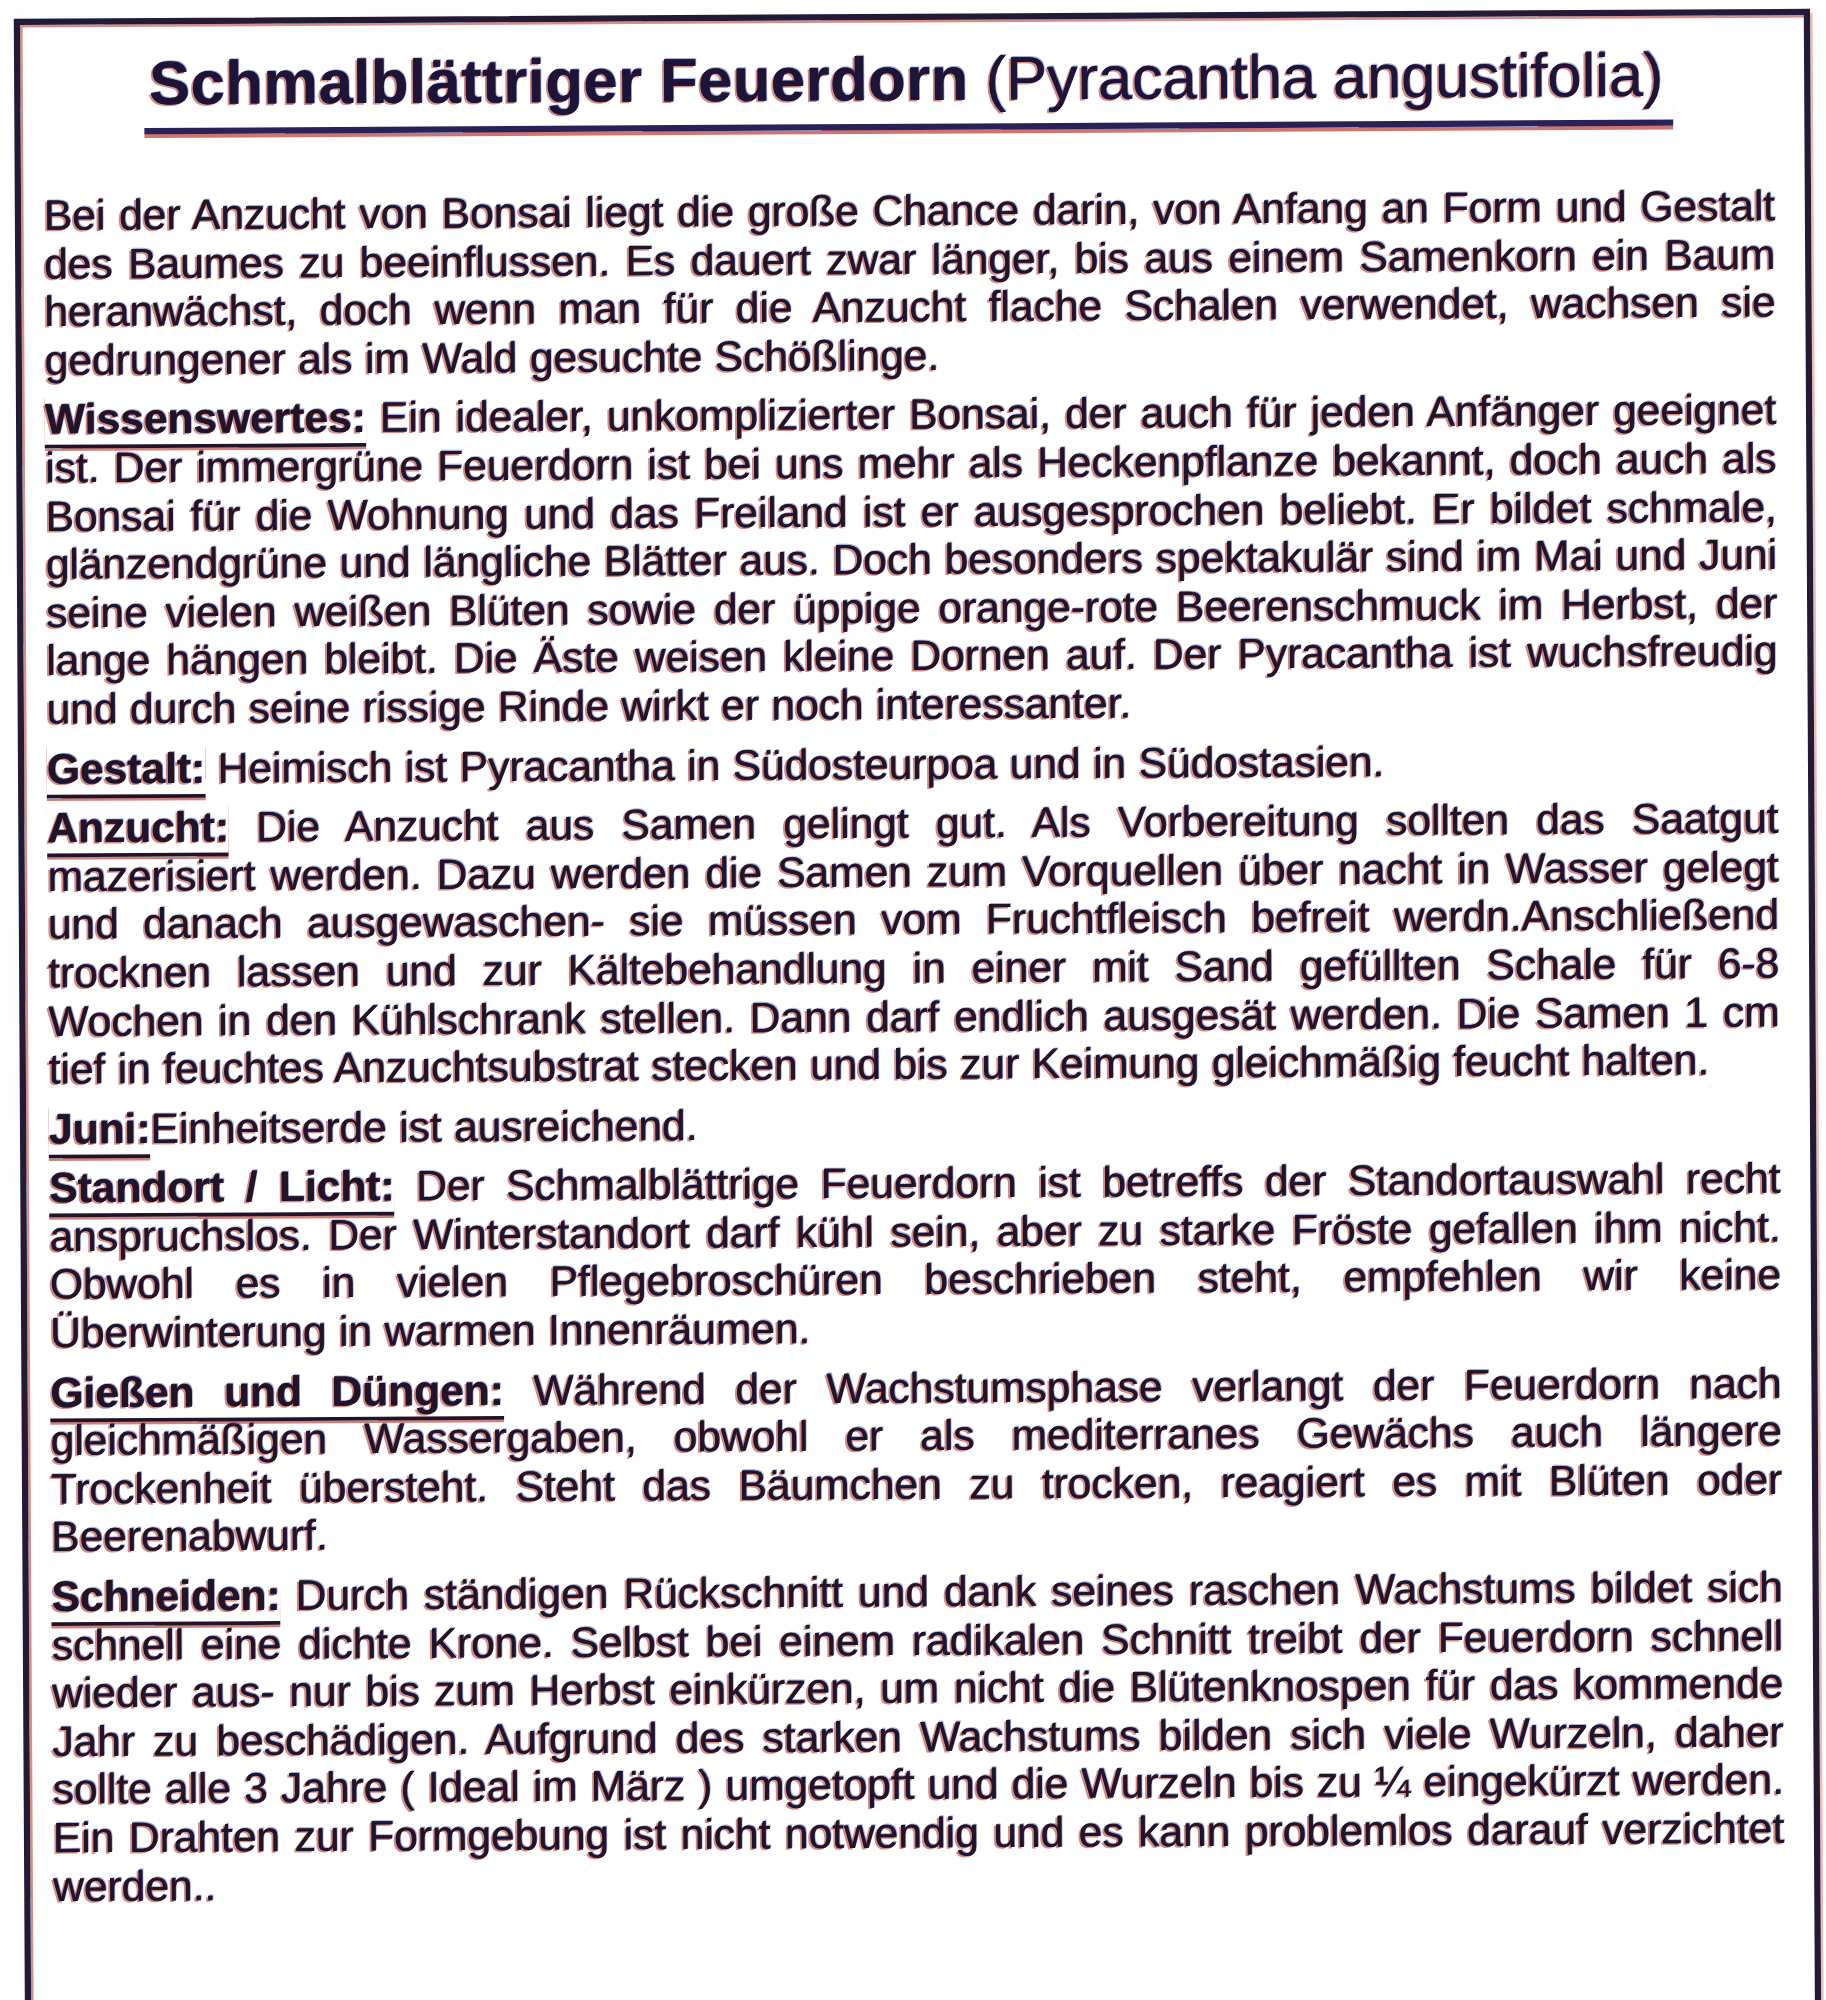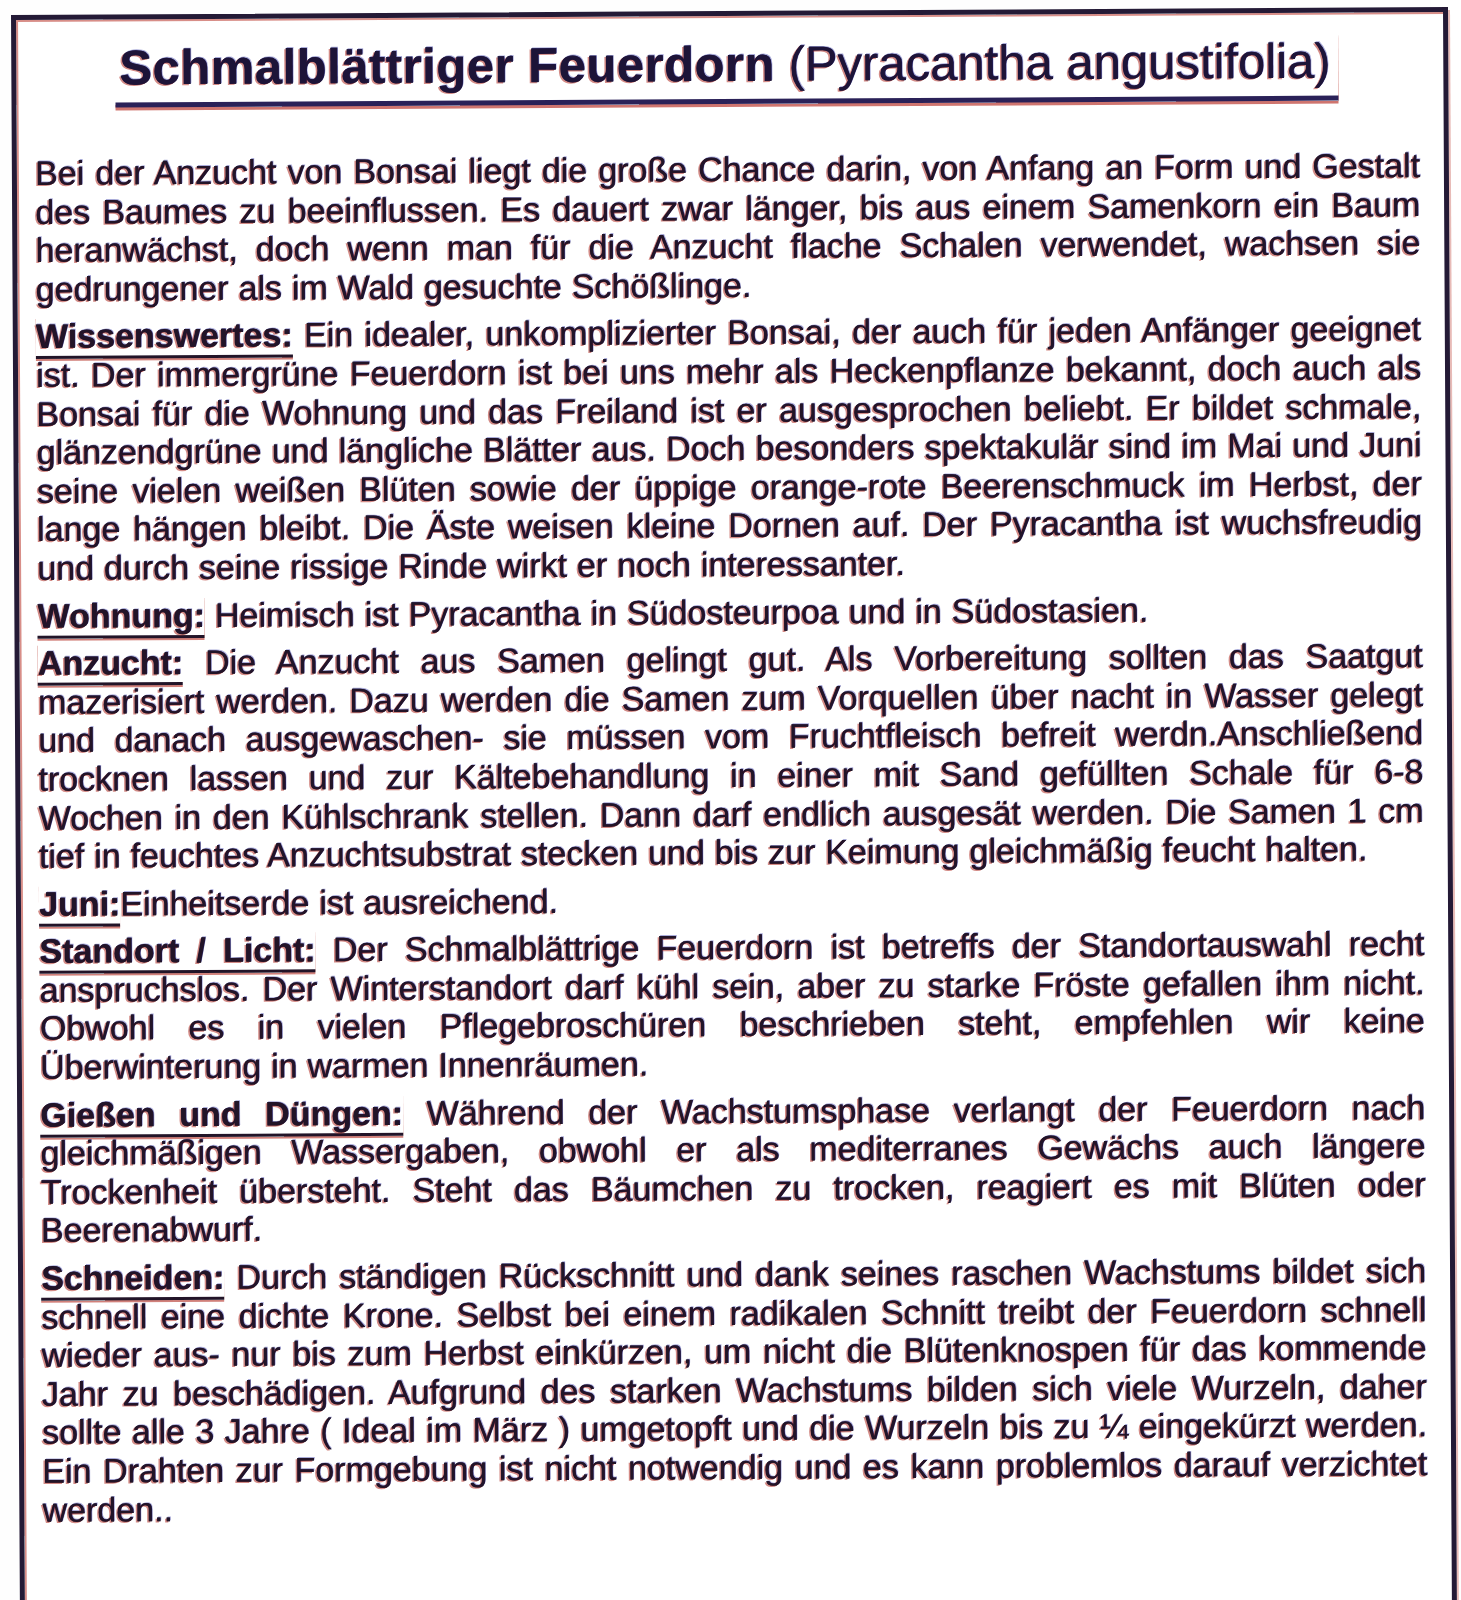--- a/index.html
+++ b/index.html
@@ -88,21 +88,21 @@
 
     <div class="title-row">
       <span class="title-underline ink"><span class="title-main">Schmalblättriger Feuerdorn</span><span class="title-latin"> (Pyracantha angustifolia)</span></span>
     </div>
 
     <div class="paras">
   <p class="para ink"><span>Bei der Anzucht von Bonsai liegt die große Chance darin, von Anfang an Form und Gestalt des Baumes zu beeinflussen. Es dauert zwar länger, bis aus einem Samenkorn ein Baum heranwächst, doch wenn man für die Anzucht flache Schalen verwendet, wachsen sie gedrungener als im Wald gesuchte Schößlinge.</span></p>
 
   <p class="para ink"><span class="ph">Wissenswertes:</span><span> Ein idealer, unkomplizierter Bonsai, der auch für jeden Anfänger geeignet ist. Der immergrüne Feuerdorn ist bei uns mehr als Heckenpflanze bekannt, doch auch als Bonsai für die Wohnung und das Freiland ist er ausgesprochen beliebt. Er bildet schmale, glänzendgrüne und längliche Blätter aus. Doch besonders spektakulär sind im Mai  und Juni seine vielen weißen Blüten sowie der üppige orange-rote Beerenschmuck im Herbst, der lange hängen bleibt. Die Äste weisen kleine Dornen auf. Der Pyracantha ist wuchsfreudig und durch seine rissige Rinde wirkt er noch interessanter.</span></p>
 
-  <p class="para ink"><span class="ph">Wohnung:</span><span> Heimisch ist Pyracantha in Südosteurpoa  und in Südostasien.</span></p>
+  <p class="para ink"><span class="ph">Gestalt:</span><span> Heimisch ist Pyracantha in Südosteurpoa  und in Südostasien.</span></p>
 
   <p class="para ink"><span class="ph">Anzucht:</span><span> Die Anzucht aus Samen gelingt gut. Als Vorbereitung sollten das Saatgut mazerisiert werden. Dazu werden die Samen zum Vorquellen über nacht in Wasser gelegt und danach ausgewaschen- sie müssen vom Fruchtfleisch befreit werdn.Anschließend trocknen lassen und zur Kältebehandlung in einer mit Sand gefüllten Schale für 6-8 Wochen in den Kühlschrank stellen. Dann darf endlich ausgesät werden. Die Samen 1 cm tief in feuchtes Anzuchtsubstrat stecken und bis zur Keimung gleichmäßig feucht halten.</span></p>
 
   <p class="para ink"><span class="ph">Juni:</span><span>Einheitserde ist ausreichend.</span></p>
 
   <p class="para ink"><span class="ph">Standort / Licht:</span><span> Der Schmalblättrige Feuerdorn ist betreffs der Standortauswahl recht anspruchslos. Der Winterstandort darf kühl sein, aber zu starke Fröste gefallen ihm nicht. Obwohl es in vielen Pflegebroschüren beschrieben steht, empfehlen wir keine Überwinterung in warmen Innenräumen.</span></p>
 
   <p class="para ink"><span class="ph">Gießen und Düngen:</span><span> Während der Wachstumsphase verlangt der Feuerdorn nach gleichmäßigen Wassergaben, obwohl er als mediterranes Gewächs auch längere Trockenheit übersteht. Steht das Bäumchen zu trocken, reagiert es mit Blüten oder Beerenabwurf.</span></p>
 
   <p class="para ink"><span class="ph">Schneiden:</span><span> Durch ständigen Rückschnitt und dank seines raschen Wachstums bildet sich schnell eine dichte Krone. Selbst bei einem radikalen Schnitt treibt der Feuerdorn schnell wieder aus- nur bis zum Herbst einkürzen, um nicht die Blütenknospen für das kommende Jahr zu beschädigen. Aufgrund des starken Wachstums bilden sich viele Wurzeln, daher sollte alle 3 Jahre  ( Ideal im März ) umgetopft und die Wurzeln bis zu ¼ eingekürzt werden. Ein Drahten zur Formgebung ist nicht notwendig und es kann problemlos darauf verzichtet werden..</span></p>

